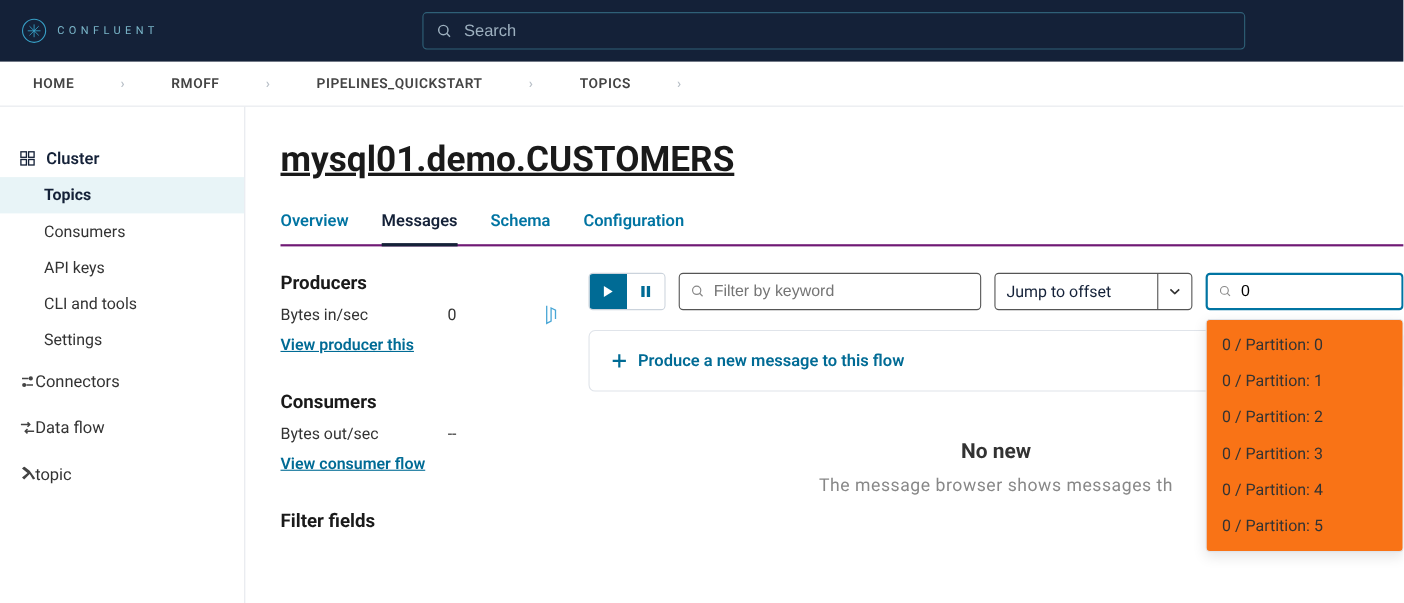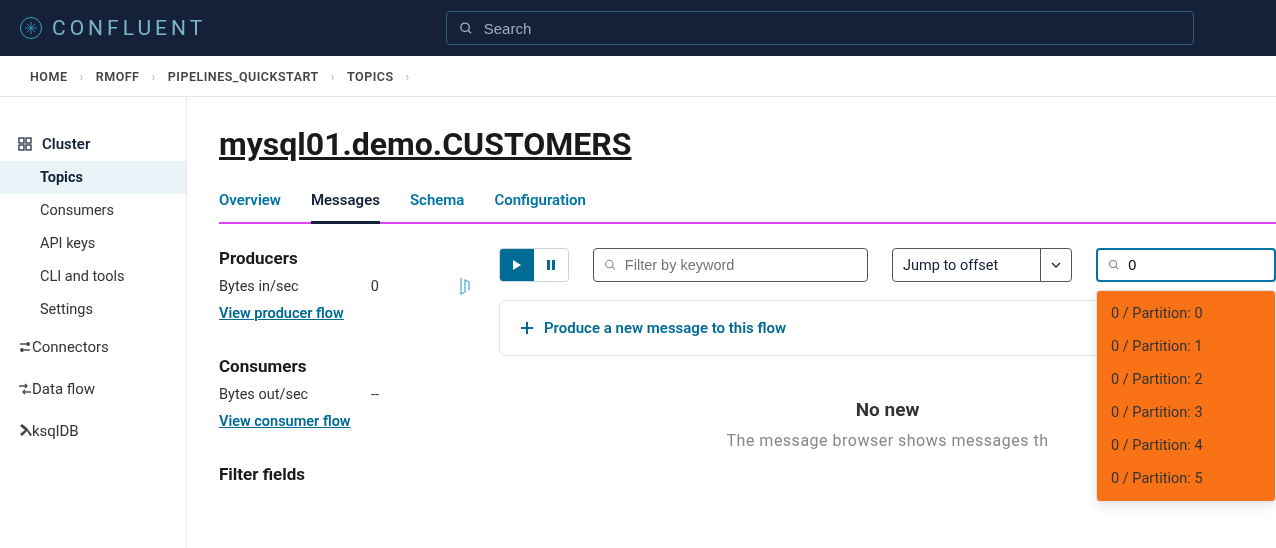--- a/index.html
+++ b/index.html
@@ -1,47 +1,47 @@
 <!DOCTYPE html>
 <html><head>
 <meta charset="utf-8">
 <style>
   * { box-sizing: border-box; margin: 0; padding: 0; }
   body { font-family: -apple-system, BlinkMacSystemFont, "Segoe UI", Roboto, Helvetica, Arial, sans-serif; color: #142138; background: #fff; width:1276px; }
   .topbar { background: #142138; height:56px; display:flex; align-items:center; padding:0 20px; }
   .logo-wrap { display:flex; align-items:center; gap:10px; }
   .logo-ring { width:22px; height:22px; border:1.5px solid #38a1c7; border-radius:50%; display:flex; align-items:center; justify-content:center;}
-  .logo-text { color:#7ab6c9; letter-spacing:4px; font-size:21px; font-weight:400;}
+  .logo-text { color:#7ab6c9; letter-spacing:4px; font-size:10px; font-weight:400;}
   .search-bar { margin-left:240px; flex:0 0 748px; height:34px; border:1px solid #2f6077; border-radius:4px; display:flex; align-items:center; padding:0 12px; color:#8fa5ba;}
   .search-bar svg { margin-right:10px; }
   .search-bar input { background:transparent; border:none; outline:none; color:#cbd5df; font-size:15px; width:100%;}
   .search-bar input::placeholder{color:#9db0bf;}
-  .crumbs { height:40px; display:flex; align-items:center; padding:0 30px; font-size:12.5px; letter-spacing:0.5px; font-weight:600; color:#555;}
+  .crumbs { height:40px; display:flex; align-items:center; padding:0 30px; font-size:12.5px; letter-spacing:0.5px; font-weight:600; color:#555;gap:30px;}
   .crumbs .item { color:#444; }
   .crumbs .chev { margin:0 12px; color:#b9c0c8; }
   .divider { border-top:1px solid #e5e8ed; }
   .layout { display:flex; }
   .sidebar { width:240px; border-right:1px solid #e5e8ed; padding-top:30px; min-height:480px;}
   .side-head { display:flex; align-items:center; gap:10px; padding:8px 18px; font-weight:600; color:#142138; font-size:15px;}
   .side-sub { padding:8px 18px 8px 40px; font-size:14.5px; color:#333; cursor:pointer;}
   .side-sub.active { background:#e8f4f7; font-weight:700; color:#142138; }
   .side-item { display:flex; align-items:center; padding:12px 18px; font-size:15px; color:#333; cursor:pointer;}
   .main { flex:1; padding:28px 0 0 32px; }
   .page-title { font-size:32px; font-weight:700; color:#1a1a1a; margin-bottom:28px;text-decoration:underline;}
-  .tabs { display:flex; gap:30px; border-bottom:2px solid #d946ef; }
+  .tabs { display:flex; gap:30px; border-bottom:2px solid #701a75; }
   .tab { padding-bottom:12px; font-size:15px; font-weight:600; color:#0074a2; cursor:pointer; border-bottom:3px solid transparent; margin-bottom:-2px;}
   .tab.active { color:#142138; border-bottom-color:#142138; }
   .content-row { display:flex; margin-top:24px; }
   .stats-col { width:270px; }
   .section-title { font-size:17px; font-weight:700; color:#1a1a1a; margin-bottom:10px;}
   .stat-row { display:flex; justify-content:space-between; font-size:14.5px; color:#333; margin-bottom:8px;align-items:center;}
   .link-text { color:#006b95; text-decoration:underline; font-size:14.5px; font-weight:600; cursor:pointer;}
   .second-block { margin-top:34px; }
   .msg-col { flex:1; padding-left:10px; }
-  .controls { display:flex; align-items:center; gap:24px; }
+  .controls { display:flex; align-items:center; gap:12px; }
   .play-group { display:flex; border:1px solid #cbd3dc; border-radius:4px; overflow:hidden; height:34px;}
   .play-btn { background:#006b95; color:#fff; width:34px; display:flex; align-items:center; justify-content:center; cursor:pointer;}
   .pause-btn { background:#fff; color:#006b95; width:34px; display:flex; align-items:center; justify-content:center; cursor:pointer;}
   .text-input { border:1px solid #555; border-radius:4px; height:34px; display:flex; align-items:center; padding:0 10px; gap:8px;}
   .text-input input { border:none; outline:none; font-size:14.5px; width:100%; }
   .filter-box { width:275px; }
   .jump-select { width:180px; border:1px solid #555; border-radius:4px; height:34px; display:flex; align-items:center; justify-content:space-between; padding:0 10px; font-size:14.5px; cursor:pointer;}
   .jump-select .chev-down { border-left:1px solid #555; padding-left:10px; height:100%; display:flex; align-items:center; margin-left:10px;}
   .offset-wrap { position:relative; }
   .offset-box { width:180px; border:2px solid #0074a2; border-radius:4px; height:34px; display:flex; align-items:center; padding:0 10px; gap:8px;}
@@ -123,21 +123,21 @@
           <polyline points="7,2 9,4 7,6"></polyline>
           <line x1="5" y1="10" x2="13" y2="10"></line>
           <polyline points="7,8 5,10 7,12"></polyline>
         </svg>
       <span>Data flow</span>
     </div>
     <div class="side-item">
       <svg width="14" height="14" viewBox="0 0 14 14" fill="#444">
           <path d="M2 2 L7 6 L2 10 L4 12 L9 7 L12 12 L14 11 L9 4 L4 0 Z"></path>
         </svg>
-      <span>ksqlDB</span>
+      <span>topic</span>
     </div>
   </div>
 
   <div class="main">
     <h1 class="page-title">mysql01.demo.CUSTOMERS</h1>
 
     <div class="tabs">
       <div class="tab">Overview</div>
       <div class="tab active">Messages</div>
       <div class="tab">Schema</div>
@@ -147,21 +147,21 @@
     <div class="content-row">
       <div class="stats-col" style="position:relative;">
         <div class="section-title">Producers</div>
         <div class="stat-row">
           <span>Bytes in/sec</span>
           <span style="margin-right:110px;">0</span>
         </div>
         <svg width="16" height="22" style="position:absolute; left:240px; top:28px;">
             <polyline points="2,2 2,18 6,16 6,4 10,6 10,14" stroke="#4aa7d6" stroke-width="1.2" fill="none"></polyline>
           </svg>
-        <span class="link-text">View producer flow</span>
+        <span class="link-text">View producer this</span>
 
         <div class="second-block">
           <div class="section-title">Consumers</div>
           <div class="stat-row">
             <span>Bytes out/sec</span>
             <span style="margin-right:110px;">--</span>
           </div>
           <span class="link-text">View consumer flow</span>
         </div>
 

